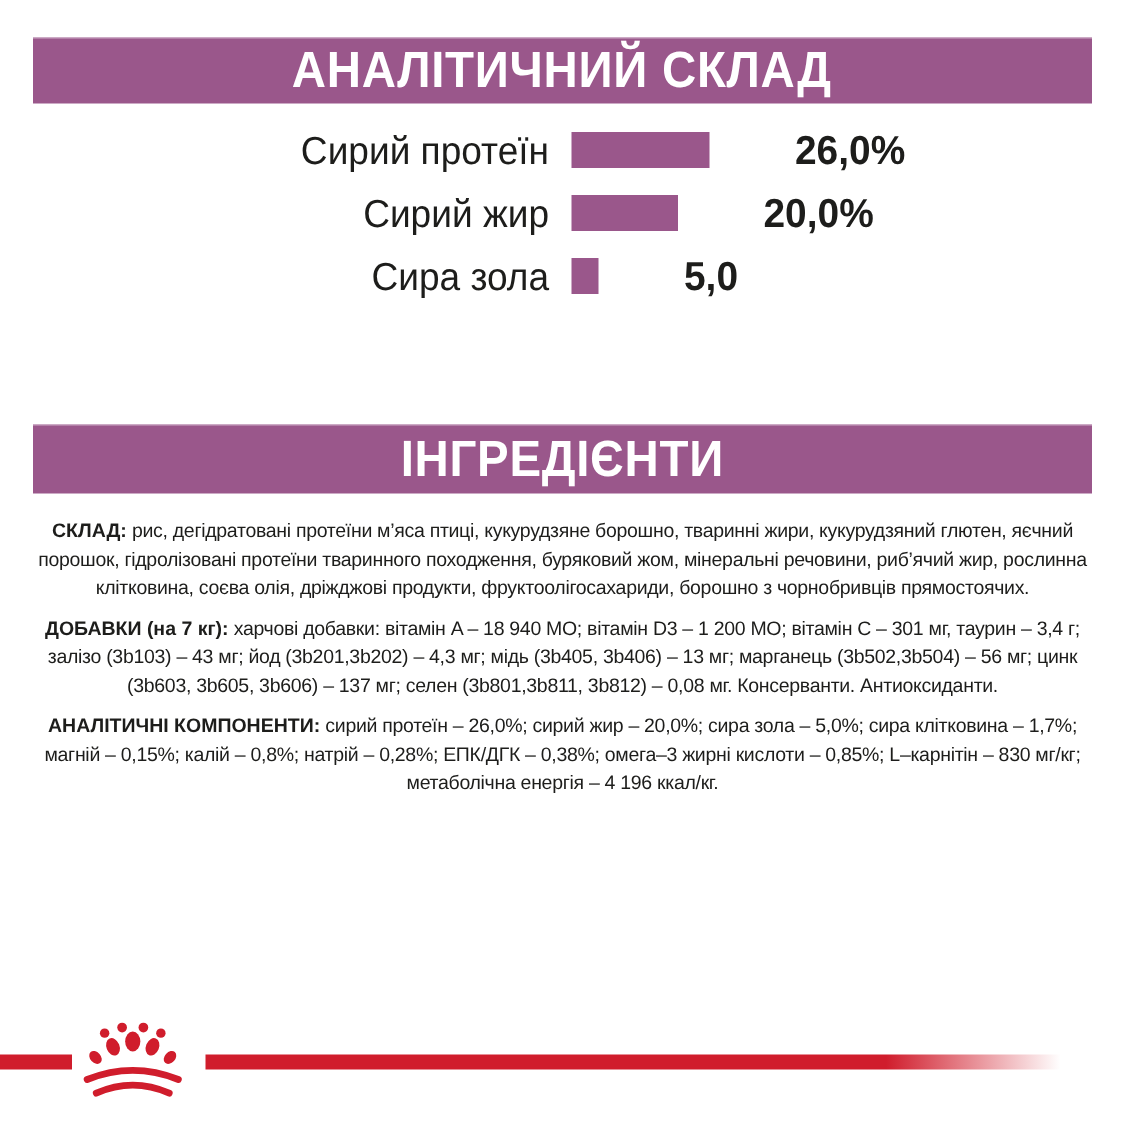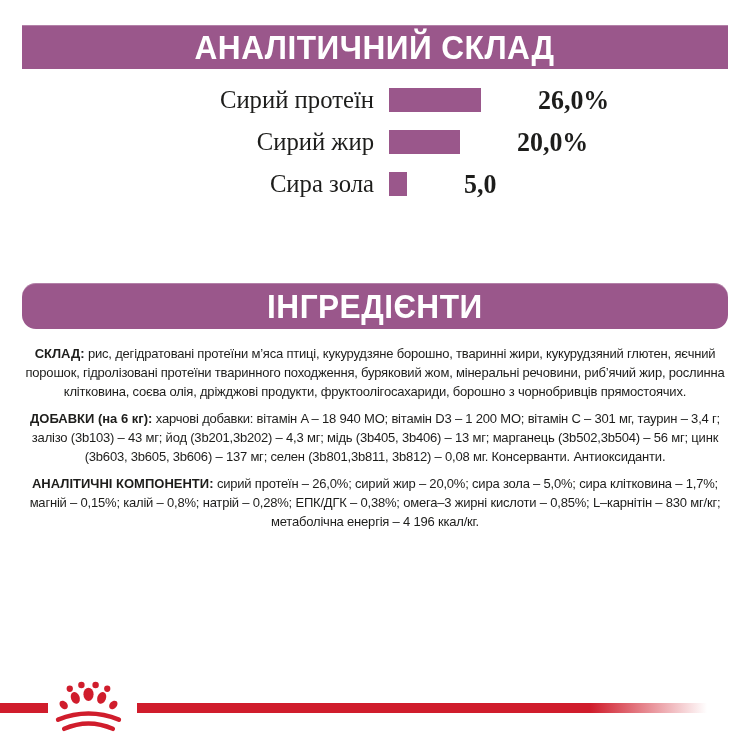--- a/index.html
+++ b/index.html
@@ -9,26 +9,26 @@
     color:var(--text,#1d1d1b);
   }
   .banner{
     position:absolute;left:22px;width:706px;height:44px;
     background:var(--purple,#9a578b);
     display:flex;align-items:center;justify-content:center;
     box-shadow:inset 0 1px 0 rgba(255,255,255,.25);
     text-align:center;
   }
   .banner--analytical{top:25px;}
-  .banner--ingredients{top:283px;height:46px;border-radius:14px;}
+  .banner--ingredients{top:283px;height:46px;}
   .banner-title{
     color:#fff;font-weight:700;font-size:34px;letter-spacing:.5px;
     display:inline-block;transform:scaleX(.93);white-space:nowrap;
   }
-  .chart{position:absolute;top:88px;left:16px;width:604px;font-family:Liberation Serif, serif;}
+  .chart{position:absolute;top:88px;left:8px;width:604px;}
   .chart-row{display:flex;align-items:center;height:24px;margin-bottom:18px;}
   .chart-label{
     width:358px;text-align:right;font-size:26px;line-height:24px;
     transform:scaleX(.95);transform-origin:right center;white-space:nowrap;
   }
   .chart-bar-area{display:flex;align-items:center;margin-left:15px;gap:36px;}
   .bar{height:24px;background:var(--purple,#9a578b);}
   .chart-value{
     margin-left:21px;font-weight:700;font-size:27px;white-space:nowrap;
     transform:scaleX(.96);transform-origin:left center;
@@ -74,21 +74,21 @@
     </div>
   </div>
 </div>
 
 <div class="banner banner--ingredients">
   <span class="banner-title">ІНГРЕДІЄНТИ</span>
 </div>
 
 <div class="text-block">
   <p class="para"><b>СКЛАД:</b> <span>рис, дегідратовані протеїни м’яса птиці, кукурудзяне борошно, тваринні жири, кукурудзяний глютен, яєчний порошок, гідролізовані протеїни тваринного походження, буряковий жом, мінеральні речовини, риб’ячий жир, рослинна клітковина, соєва олія, дріжджові продукти, фруктоолігосахариди, борошно з чорнобривців прямостоячих.</span></p>
-  <p class="para"><b>ДОБАВКИ (на 6 кг):</b> <span>харчові добавки: вітамін A – 18 940 МО; вітамін D3 – 1 200 МО; вітамін C – 301 мг, таурин – 3,4 г; залізо (3b103) – 43 мг; йод (3b201,3b202) – 4,3 мг; мідь (3b405, 3b406) – 13 мг; марганець (3b502,3b504) – 56 мг; цинк (3b603, 3b605, 3b606) – 137 мг; селен (3b801,3b811, 3b812) – 0,08 мг. Консерванти. Антиоксиданти.</span></p>
+  <p class="para"><b>ДОБАВКИ (на 7 кг):</b> <span>харчові добавки: вітамін A – 18 940 МО; вітамін D3 – 1 200 МО; вітамін C – 301 мг, таурин – 3,4 г; залізо (3b103) – 43 мг; йод (3b201,3b202) – 4,3 мг; мідь (3b405, 3b406) – 13 мг; марганець (3b502,3b504) – 56 мг; цинк (3b603, 3b605, 3b606) – 137 мг; селен (3b801,3b811, 3b812) – 0,08 мг. Консерванти. Антиоксиданти.</span></p>
   <p class="para"><b>АНАЛІТИЧНІ КОМПОНЕНТИ:</b> <span>сирий протеїн – 26,0%; сирий жир – 20,0%; сира зола – 5,0%; сира клітковина – 1,7%; магній – 0,15%; калій – 0,8%; натрій – 0,28%; ЕПК/ДГК – 0,38%; омега–3 жирні кислоти – 0,85%; L–карнітін – 830 мг/кг; метаболічна енергія – 4 196 ккал/кг.</span></p>
 </div>
 
 <div class="footer-rule rule-left"></div>
 <div class="footer-rule rule-right"></div>
 
 <svg class="crown" viewBox="0 0 76 52" xmlns="http://www.w3.org/2000/svg" aria-hidden="true">
   <g fill="currentColor">
     <ellipse cx="38" cy="13" rx="5" ry="6.6"></ellipse>
     <ellipse cx="25" cy="16.5" rx="4.3" ry="5.9" transform="rotate(-22 25 16.5)"></ellipse>

